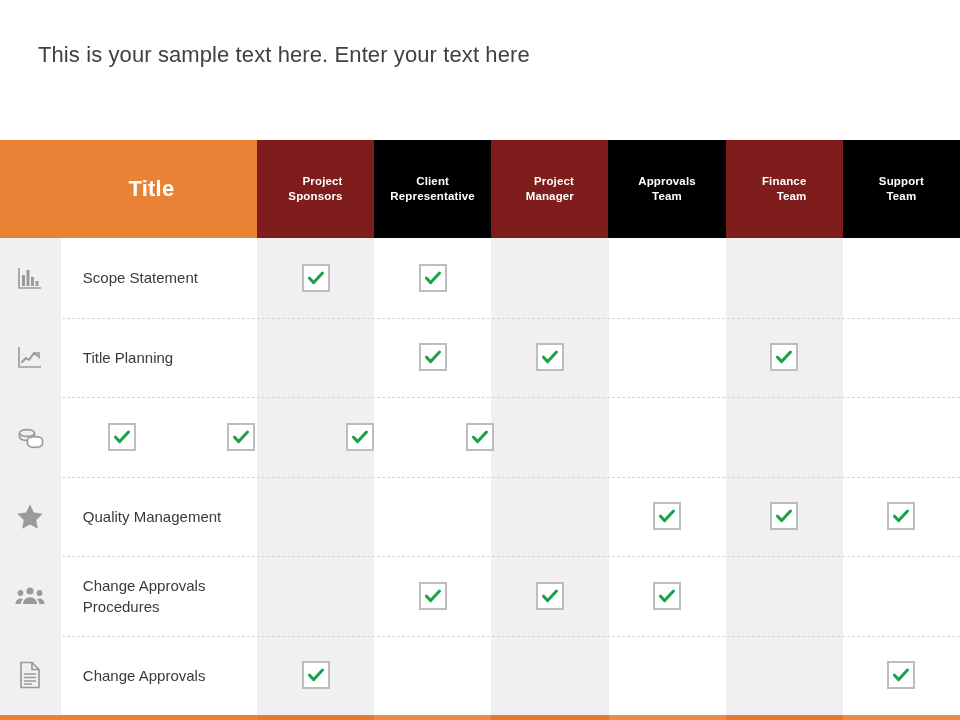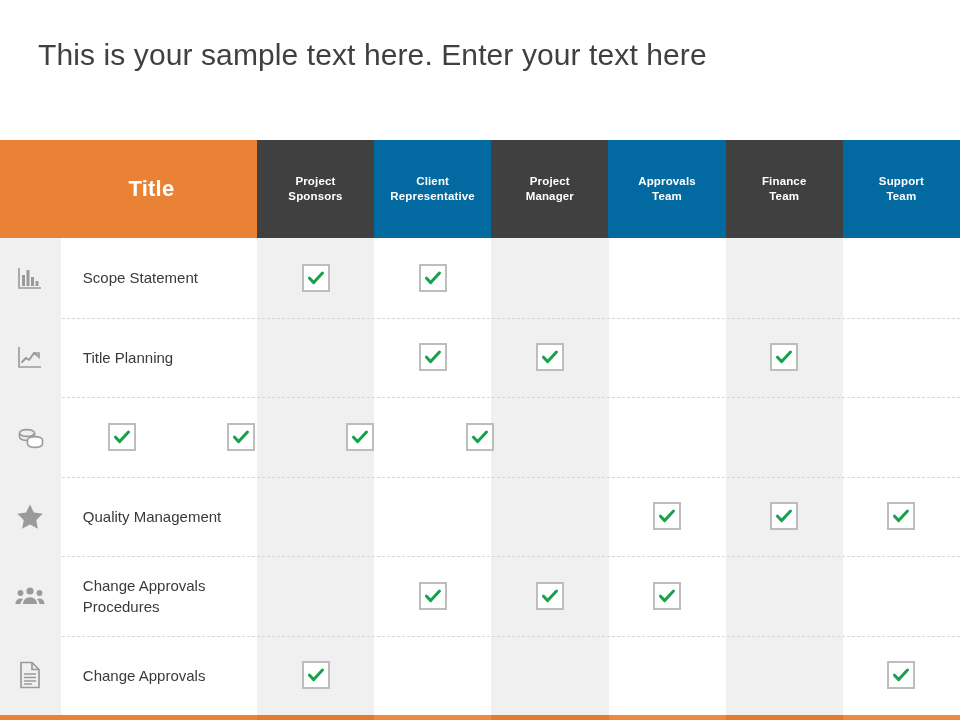--- a/index.html
+++ b/index.html
@@ -17,21 +17,21 @@
     width: 960px;
     height: 720px;
     background: #ffffff;
   }
 
   
   .slide-title {
     position: absolute;
     left: 38px;
     top: 36px;
-    font-size: 30px;
+    font-size: 22px;
     font-weight: 400;
     color: #404040;
     letter-spacing: 0.1px;
     line-height: 38px;
     white-space: nowrap;
   }
 
   
   .matrix {
     position: absolute;
@@ -85,22 +85,22 @@
     align-items: center;
     justify-content: center;
     text-align: center;
     color: #ffffff;
     font-size: 11.5px;
     font-weight: 700;
     line-height: 15px;
     letter-spacing: 0.15px;
     padding: 0 6px;
   }
-  .head-cell.dark  { background: #404040; }
-  .head-cell.light { background: #0369a1; }
+  .head-cell.dark  { background: #7f1d1d; text-align: right; }
+  .head-cell.light { background: #000000; }
 
   
   .body-rows {
     position: absolute;
     left: 0;
     top: 98px;
     width: 960px;
     height: 618px;
   }
   .row {

